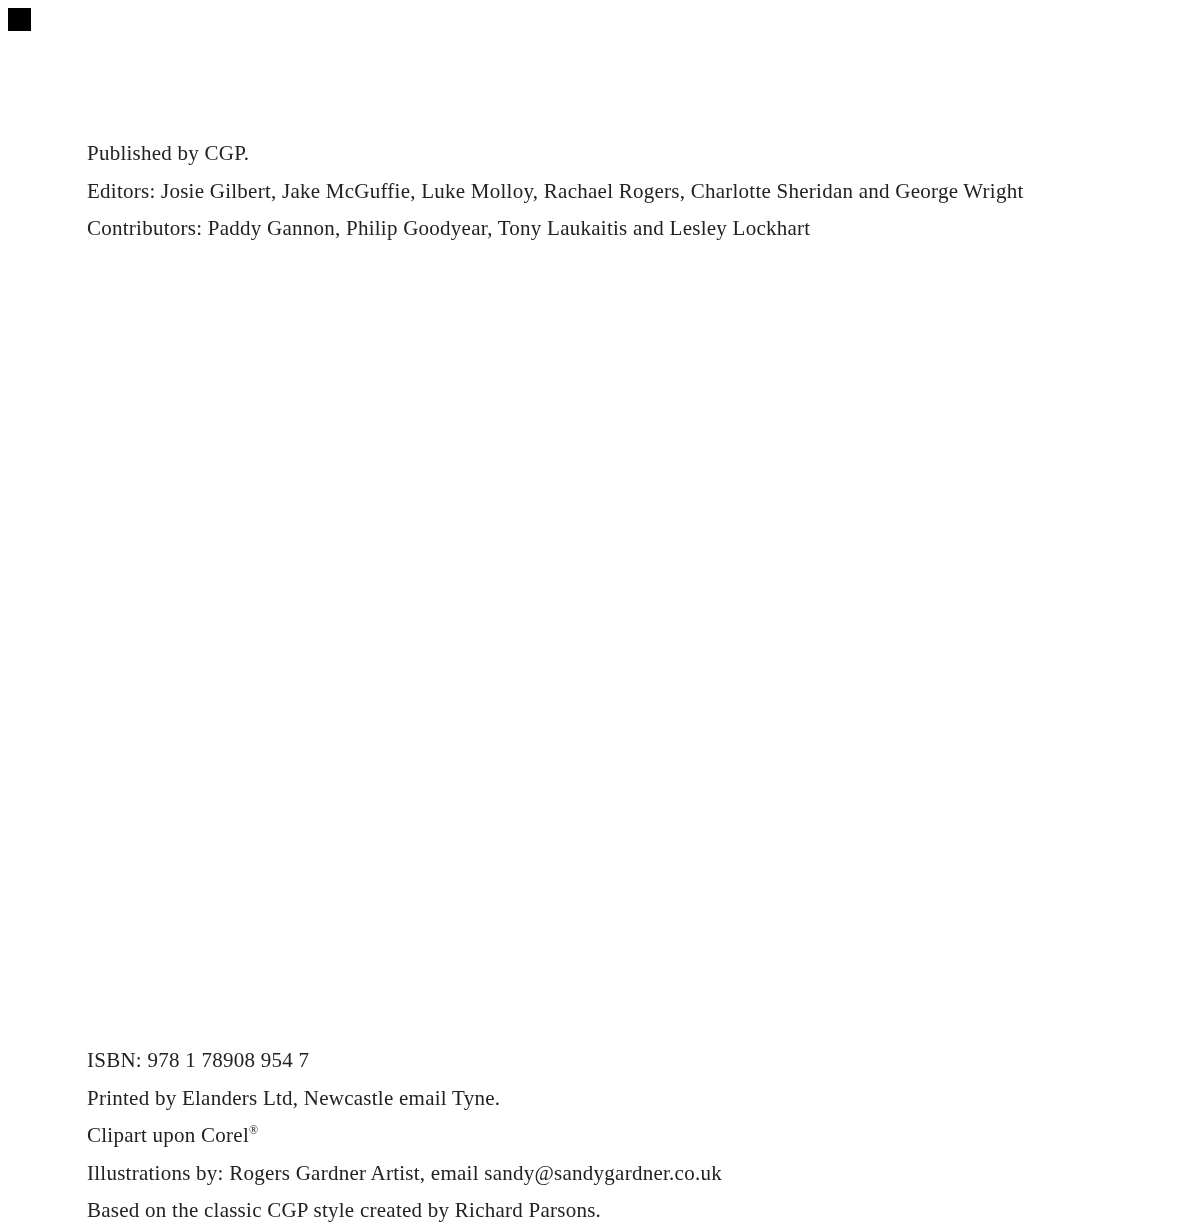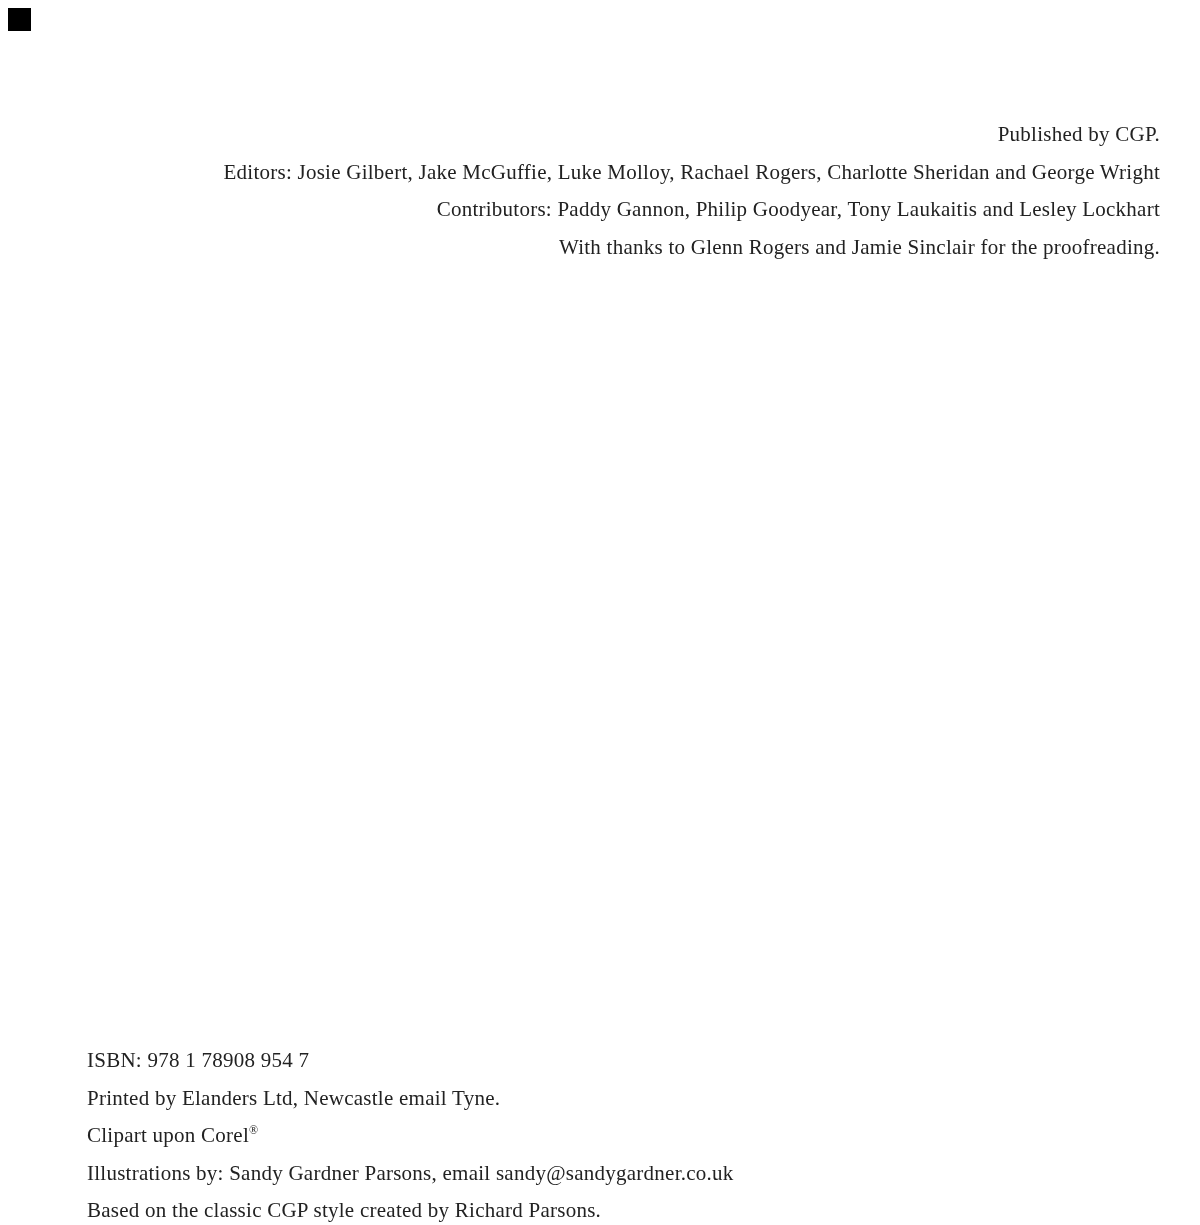--- a/index.html
+++ b/index.html
@@ -24,21 +24,21 @@
     top: 8px;
     width: 23px;
     height: 23px;
     background: #000000;
   }
   .text-block {
     position: absolute;
     left: 87px;
     right: 40px;
   }
-  .top-block { top: 116px; text-align: right; }
+  .top-block { top: 135px; }
   .bottom-block { top: 1042px; }
   .line {
     font-size: 21px;
     line-height: 37.6px;
     letter-spacing: 0.25px;
     white-space: nowrap;
     color: #222222;
   }
   .reg-sup {
     font-size: 12px;
@@ -51,24 +51,23 @@
 <body>
 
 <div class="page">
 
   <div class="corner-mark"></div>
 
   <div class="text-block top-block">
     <div class="line">Published by CGP.</div>
     <div class="line">Editors: Josie Gilbert, Jake McGuffie, Luke Molloy, Rachael Rogers, Charlotte Sheridan and George Wright</div>
     <div class="line">Contributors: Paddy Gannon, Philip Goodyear, Tony Laukaitis and Lesley Lockhart</div>
-    <div class="line">With thanks to Glenn Rogers and Jamie Sinclair for the proofreading.</div>
   </div>
 
   <div class="text-block bottom-block">
     <div class="line">ISBN: 978 1 78908 954 7</div>
     <div class="line">Printed by Elanders Ltd, Newcastle email Tyne.</div>
     <div class="line"><span>Clipart upon Corel</span><span class="reg-sup">®</span></div>
-    <div class="line">Illustrations by: Sandy Gardner Parsons, email sandy@sandygardner.co.uk</div>
+    <div class="line">Illustrations by: Rogers Gardner Artist, email sandy@sandygardner.co.uk</div>
     <div class="line">Based on the classic CGP style created by Richard Parsons.</div>
   </div>
 
 </div>
 
 </body></html>

